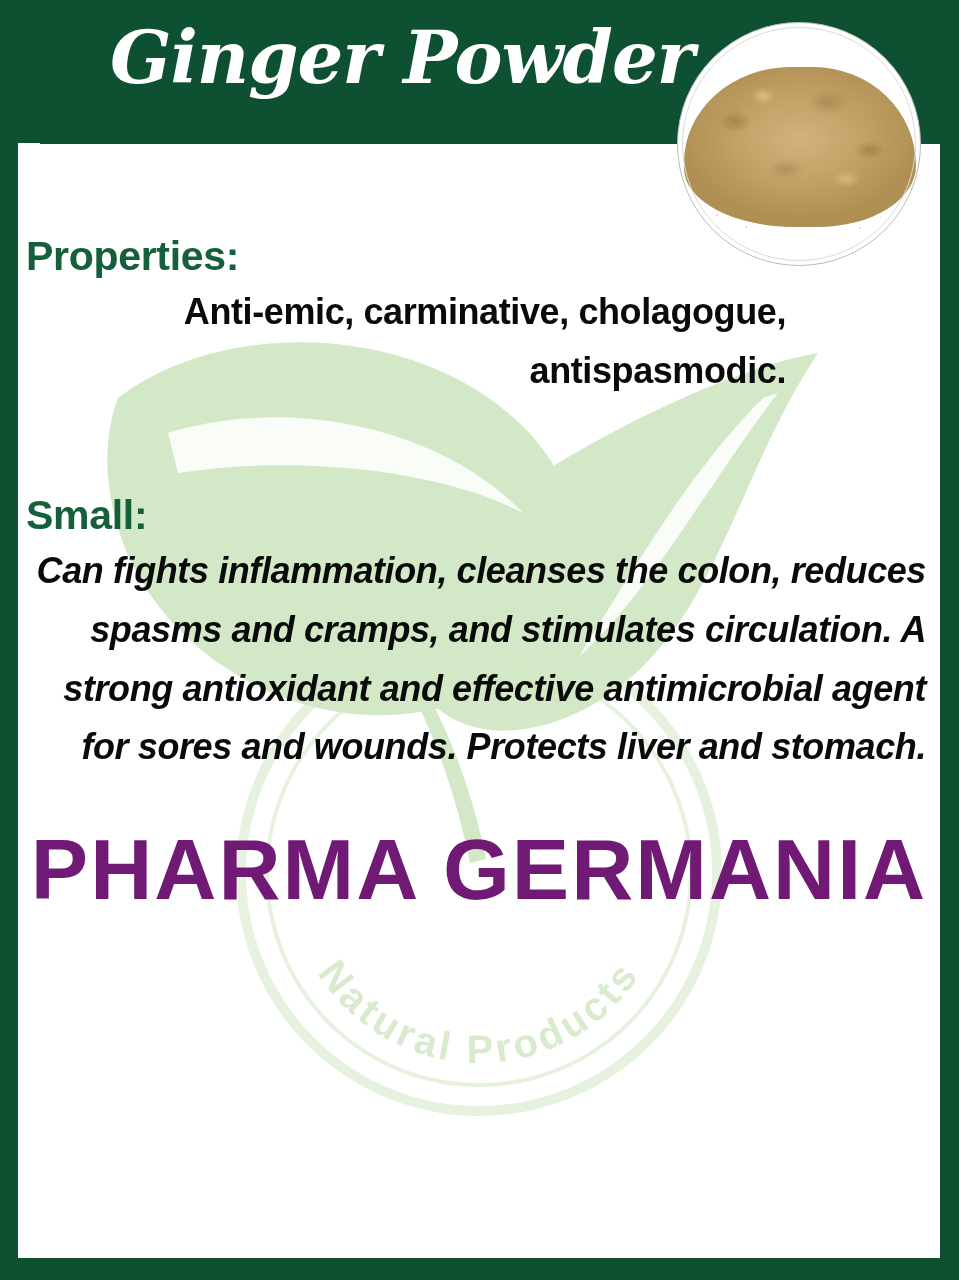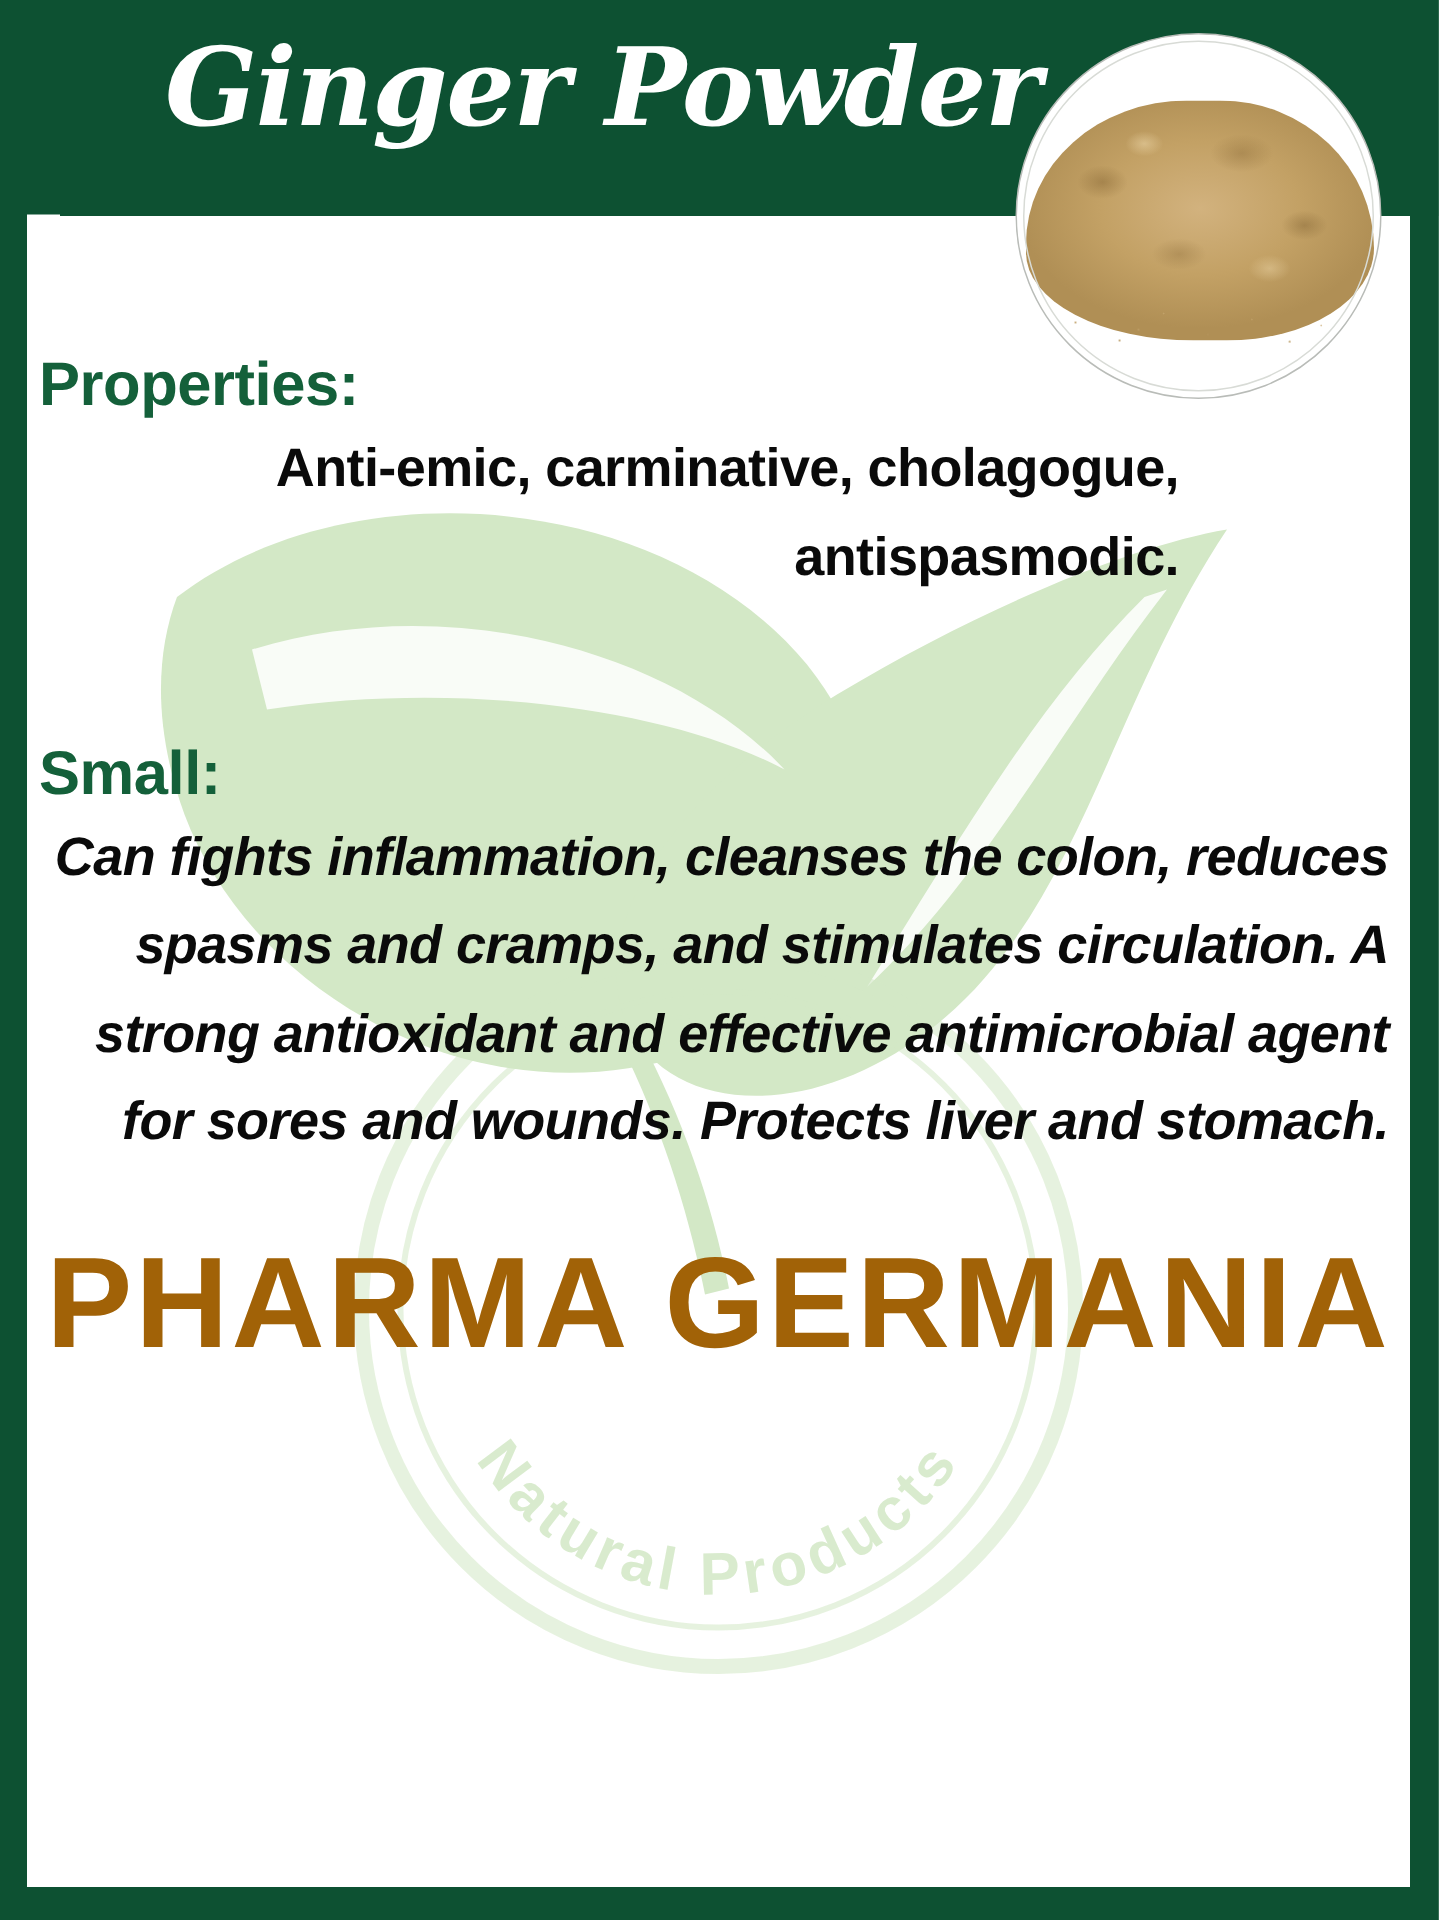--- a/index.html
+++ b/index.html
@@ -111,21 +111,21 @@
   }
   .wm-wordmark {
     position:absolute;
     left:0; top:683px;
     width:922px;
     text-align:center;
     font-family:"Liberation Sans", sans-serif;
     font-weight:bold;
     font-size:86px;
     letter-spacing:2px;
-    color:#a16207;
+    color:#701a75;
     white-space:nowrap;
     line-height:1;
   }
 
   
   .content {
     position:absolute;
     left:8px; top:0;
     width:900px;
     z-index:4;

